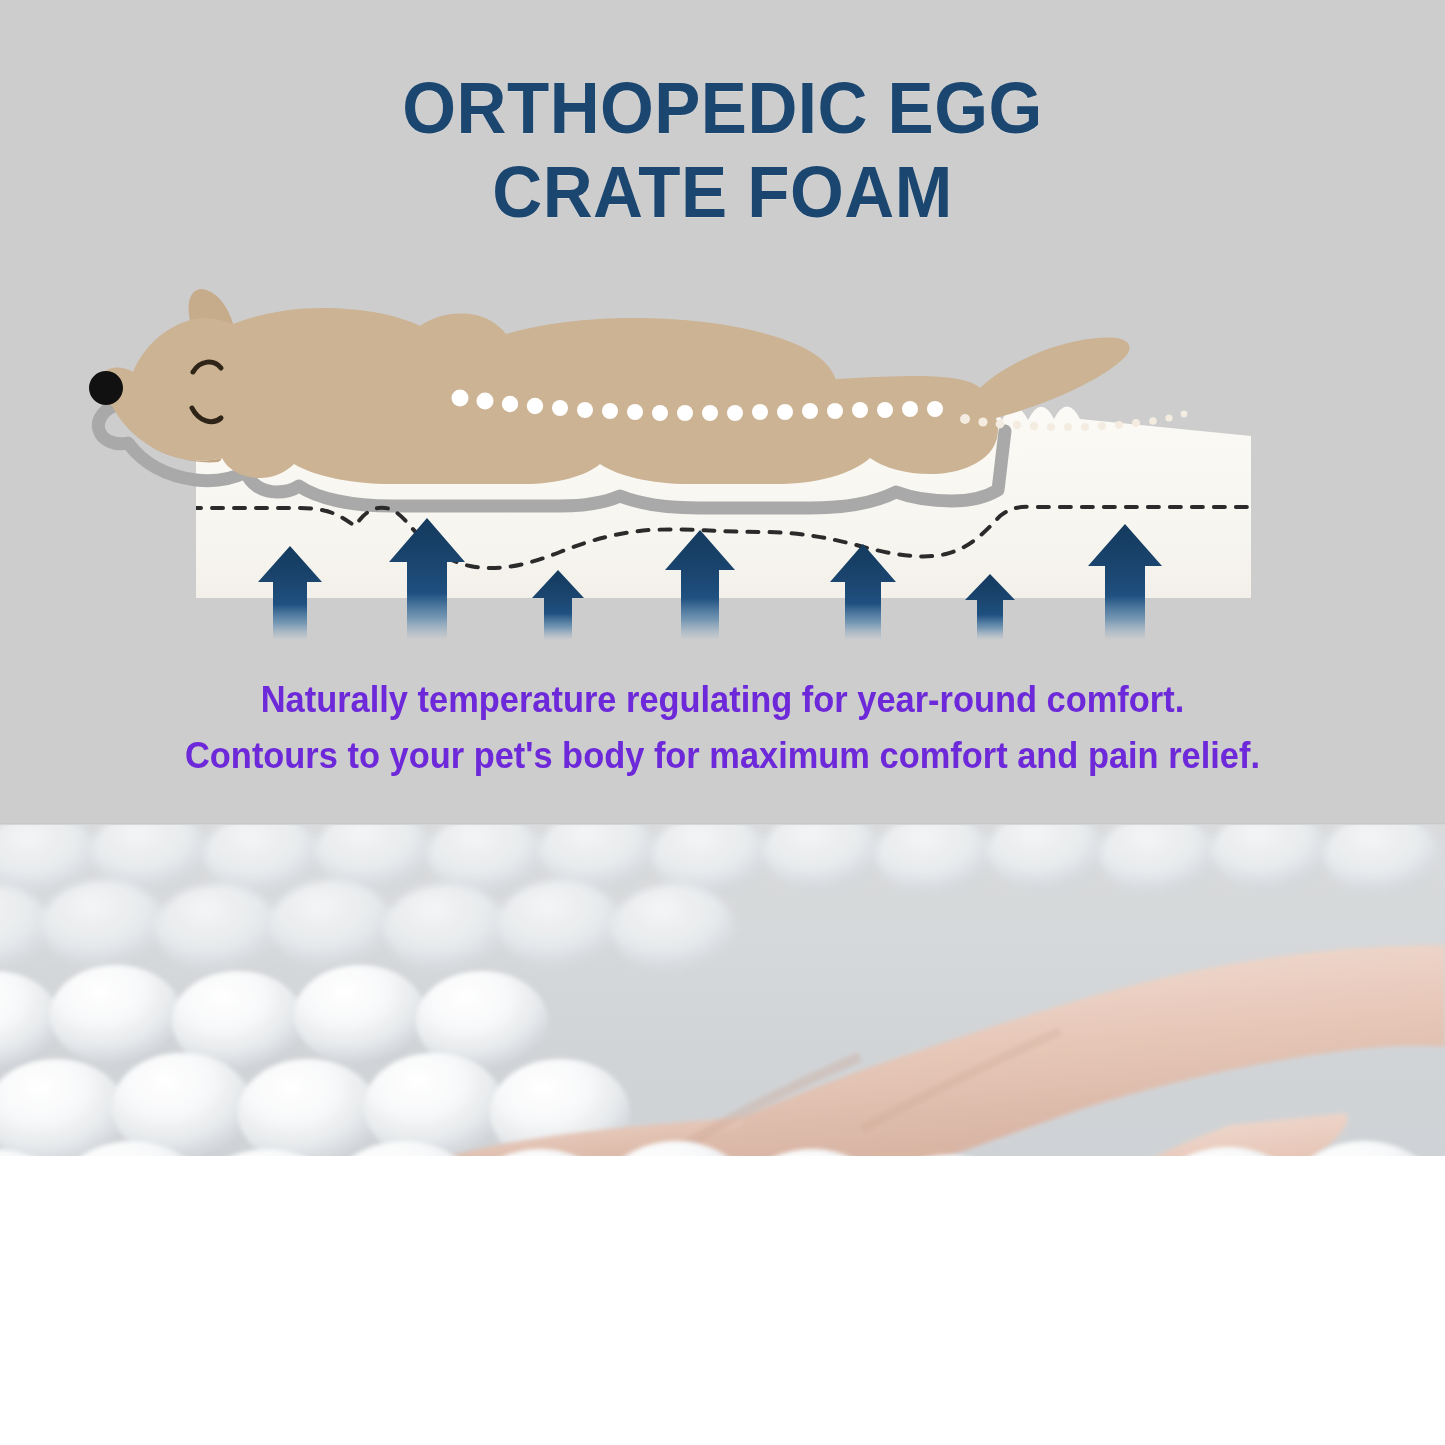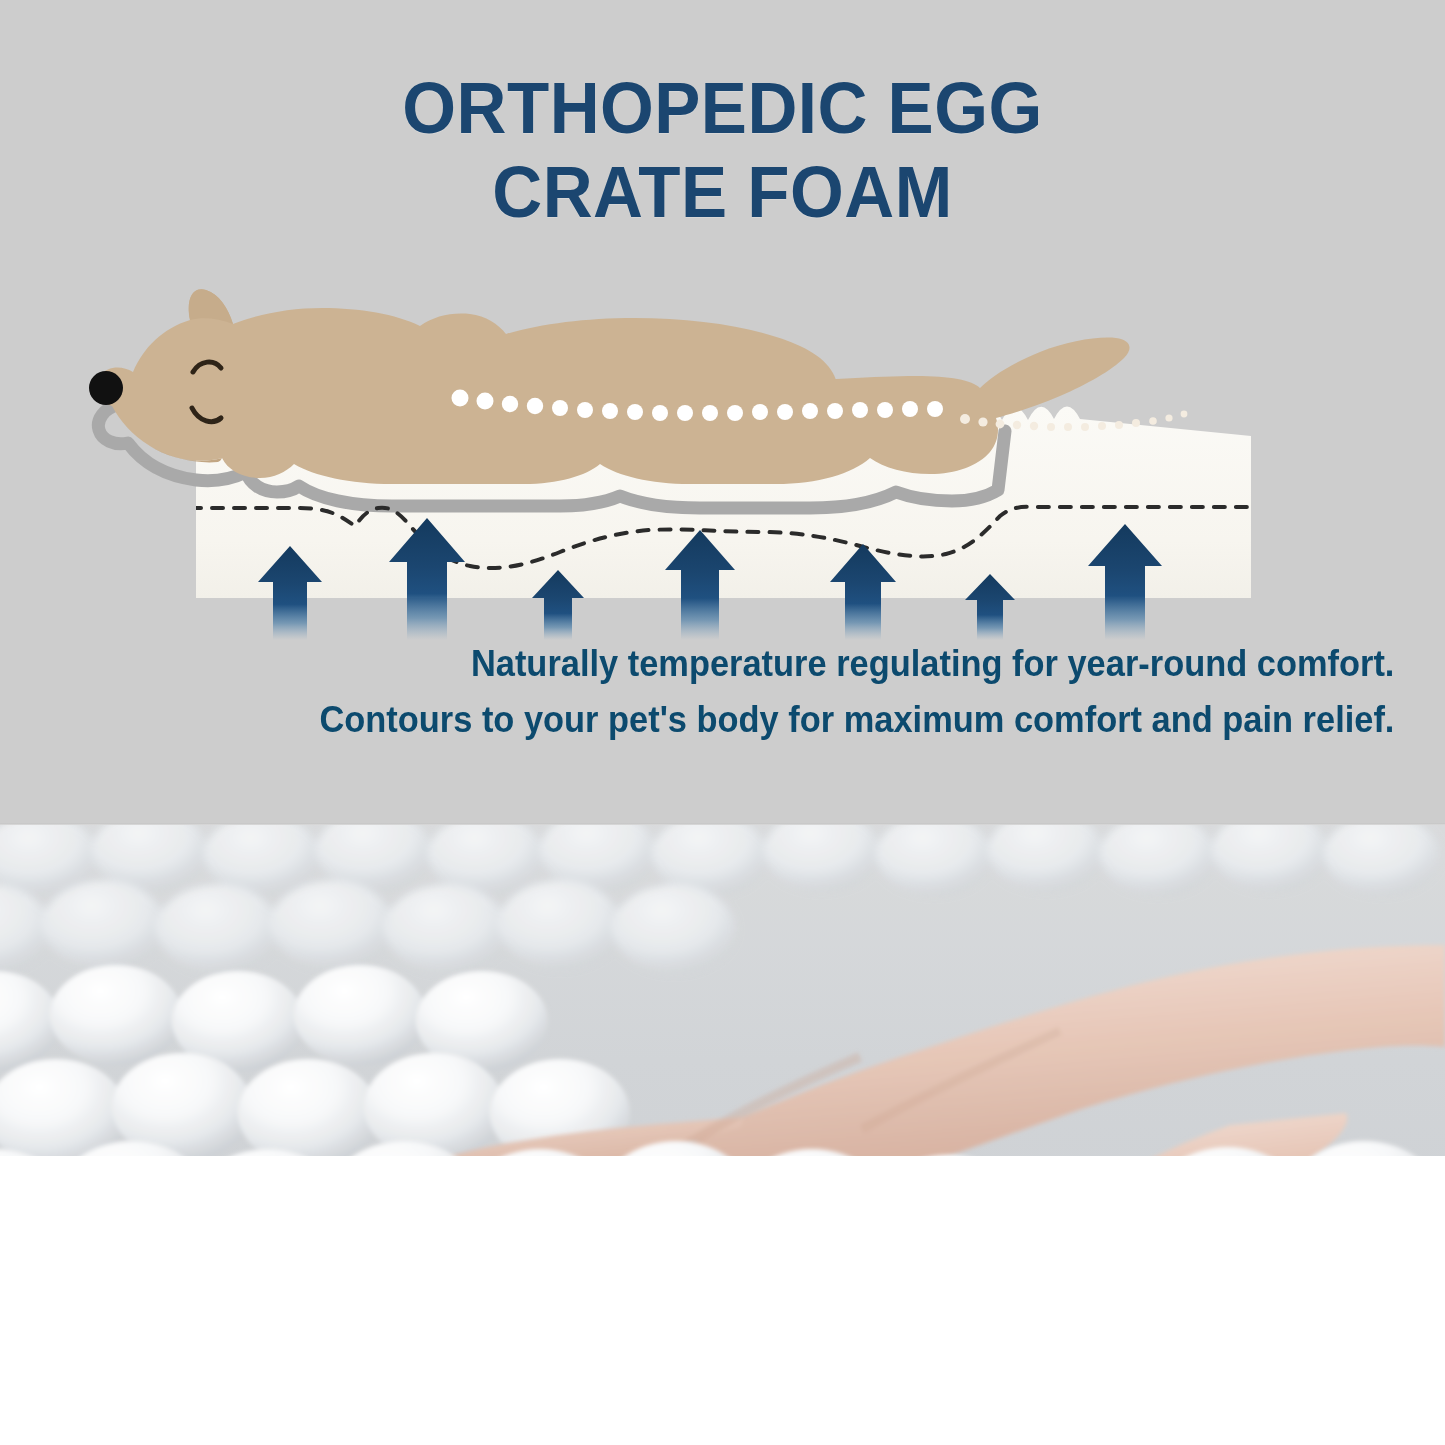--- a/index.html
+++ b/index.html
@@ -49,24 +49,24 @@
     position:absolute;
     left:0; top:280px;
     width:1445px;
     height:380px;
   }
   .illo svg{display:block;width:1445px;height:380px;}
 
   
   .captions{
     position:absolute;
-    left:0; top:636px;
-    width:1445px;
-    text-align:right;
-    color:#0c4a6e;
+    left:0; top:672px;
+    width:1445px;
+    text-align:center;
+    color:#6d28d9;
   }
   .caption-line{
     font-family:"Liberation Sans Narrow","Liberation Sans",sans-serif;
     font-weight:bold;
     font-size:37px;
     line-height:56px;
     letter-spacing:0px;
     transform:scaleX(0.93);
     transform-origin:center center;
   }

